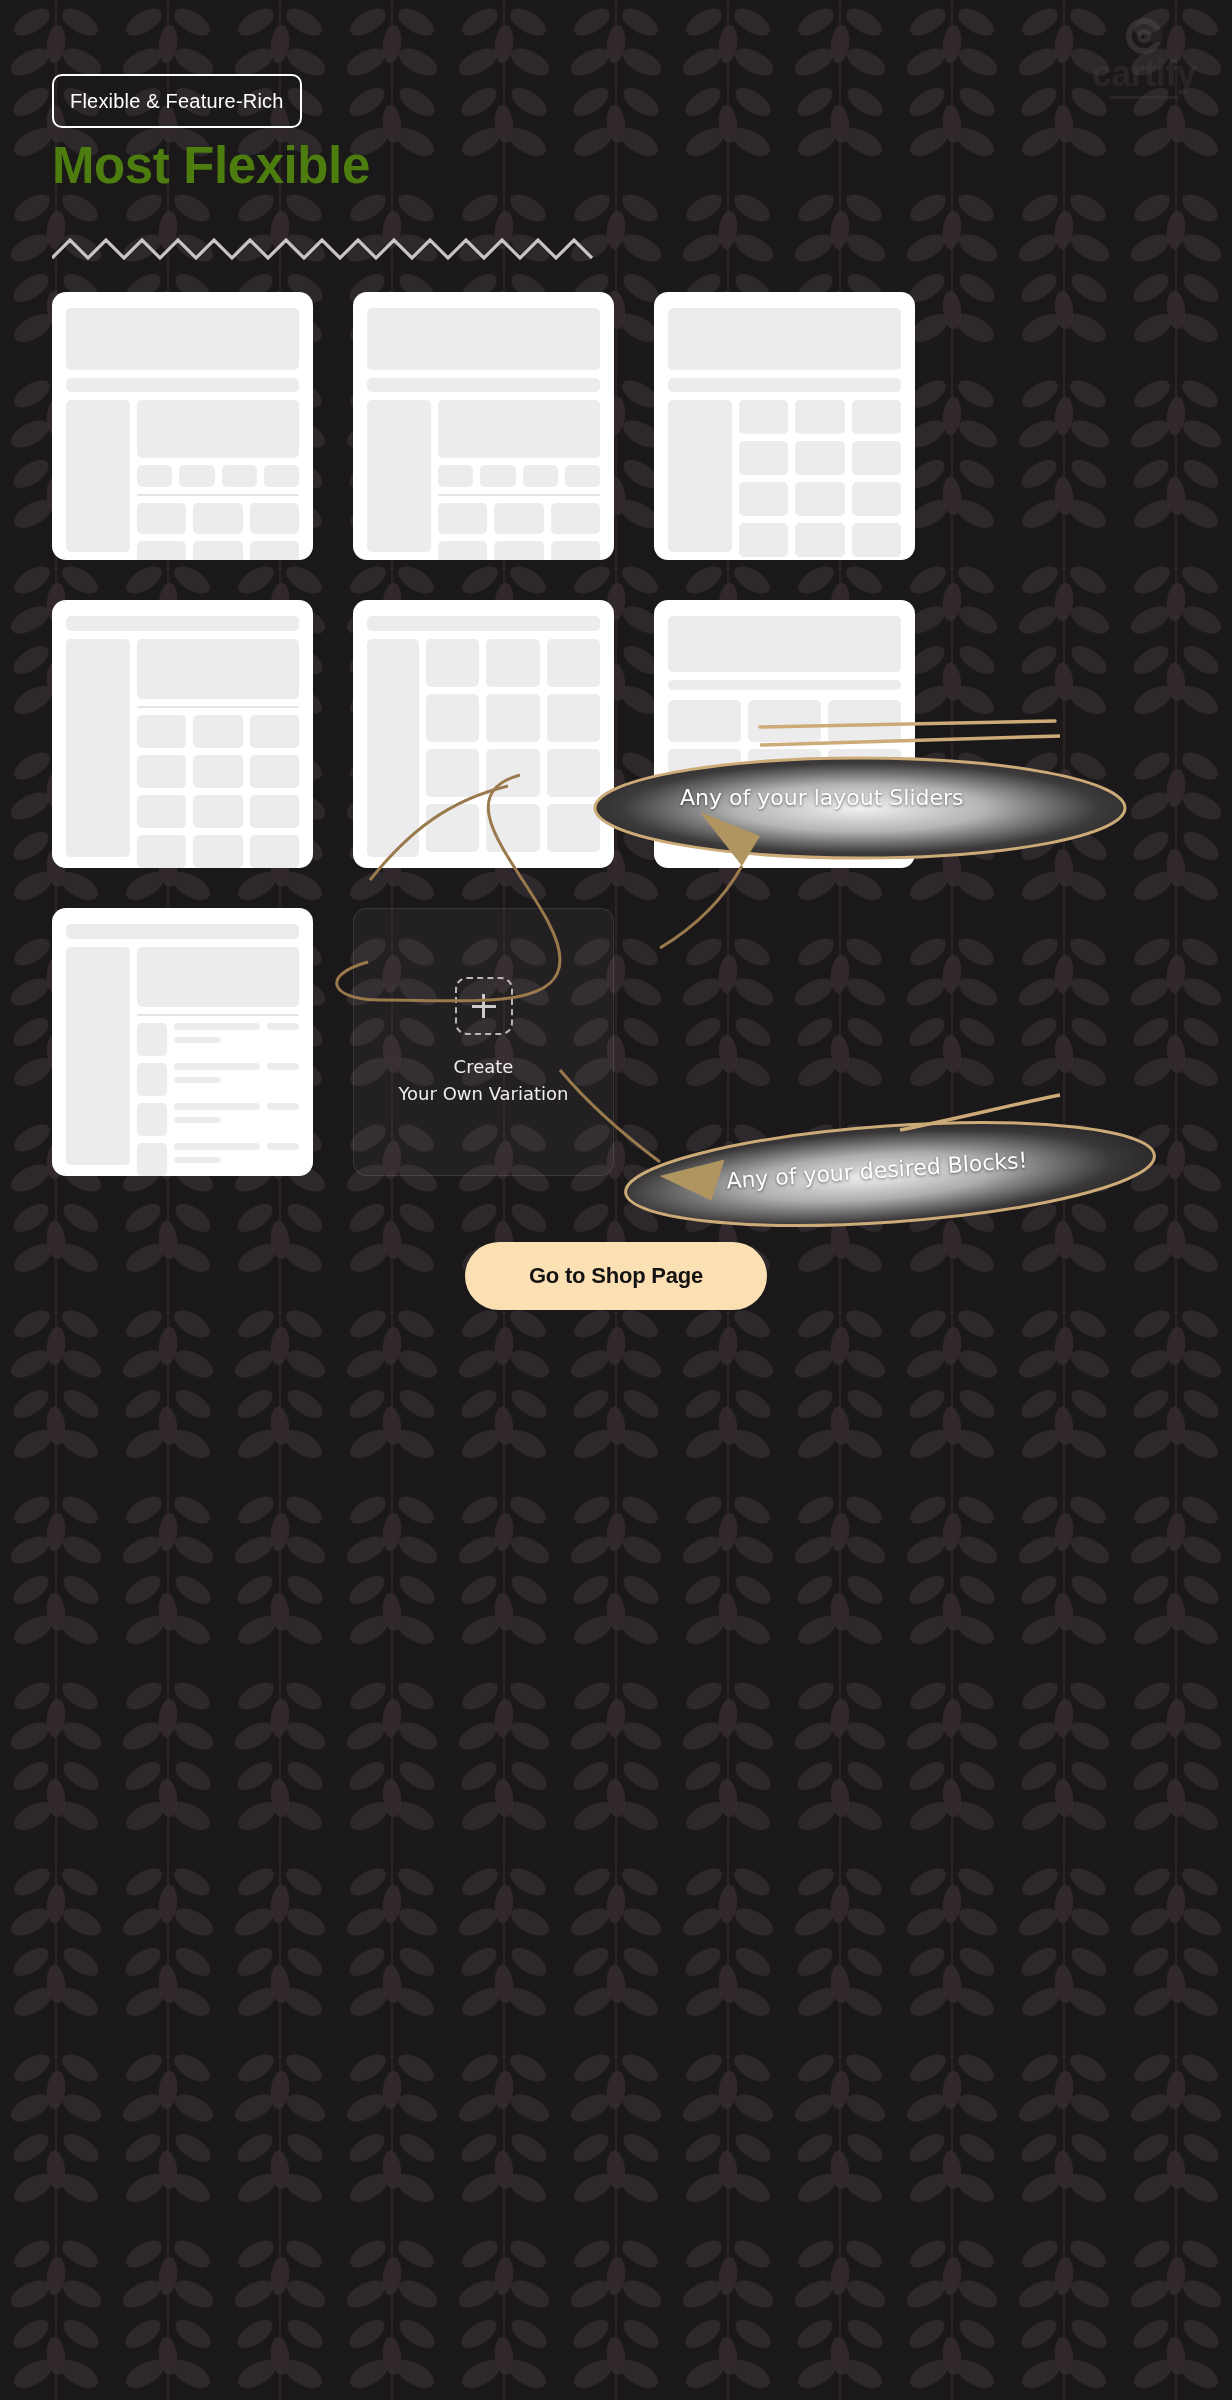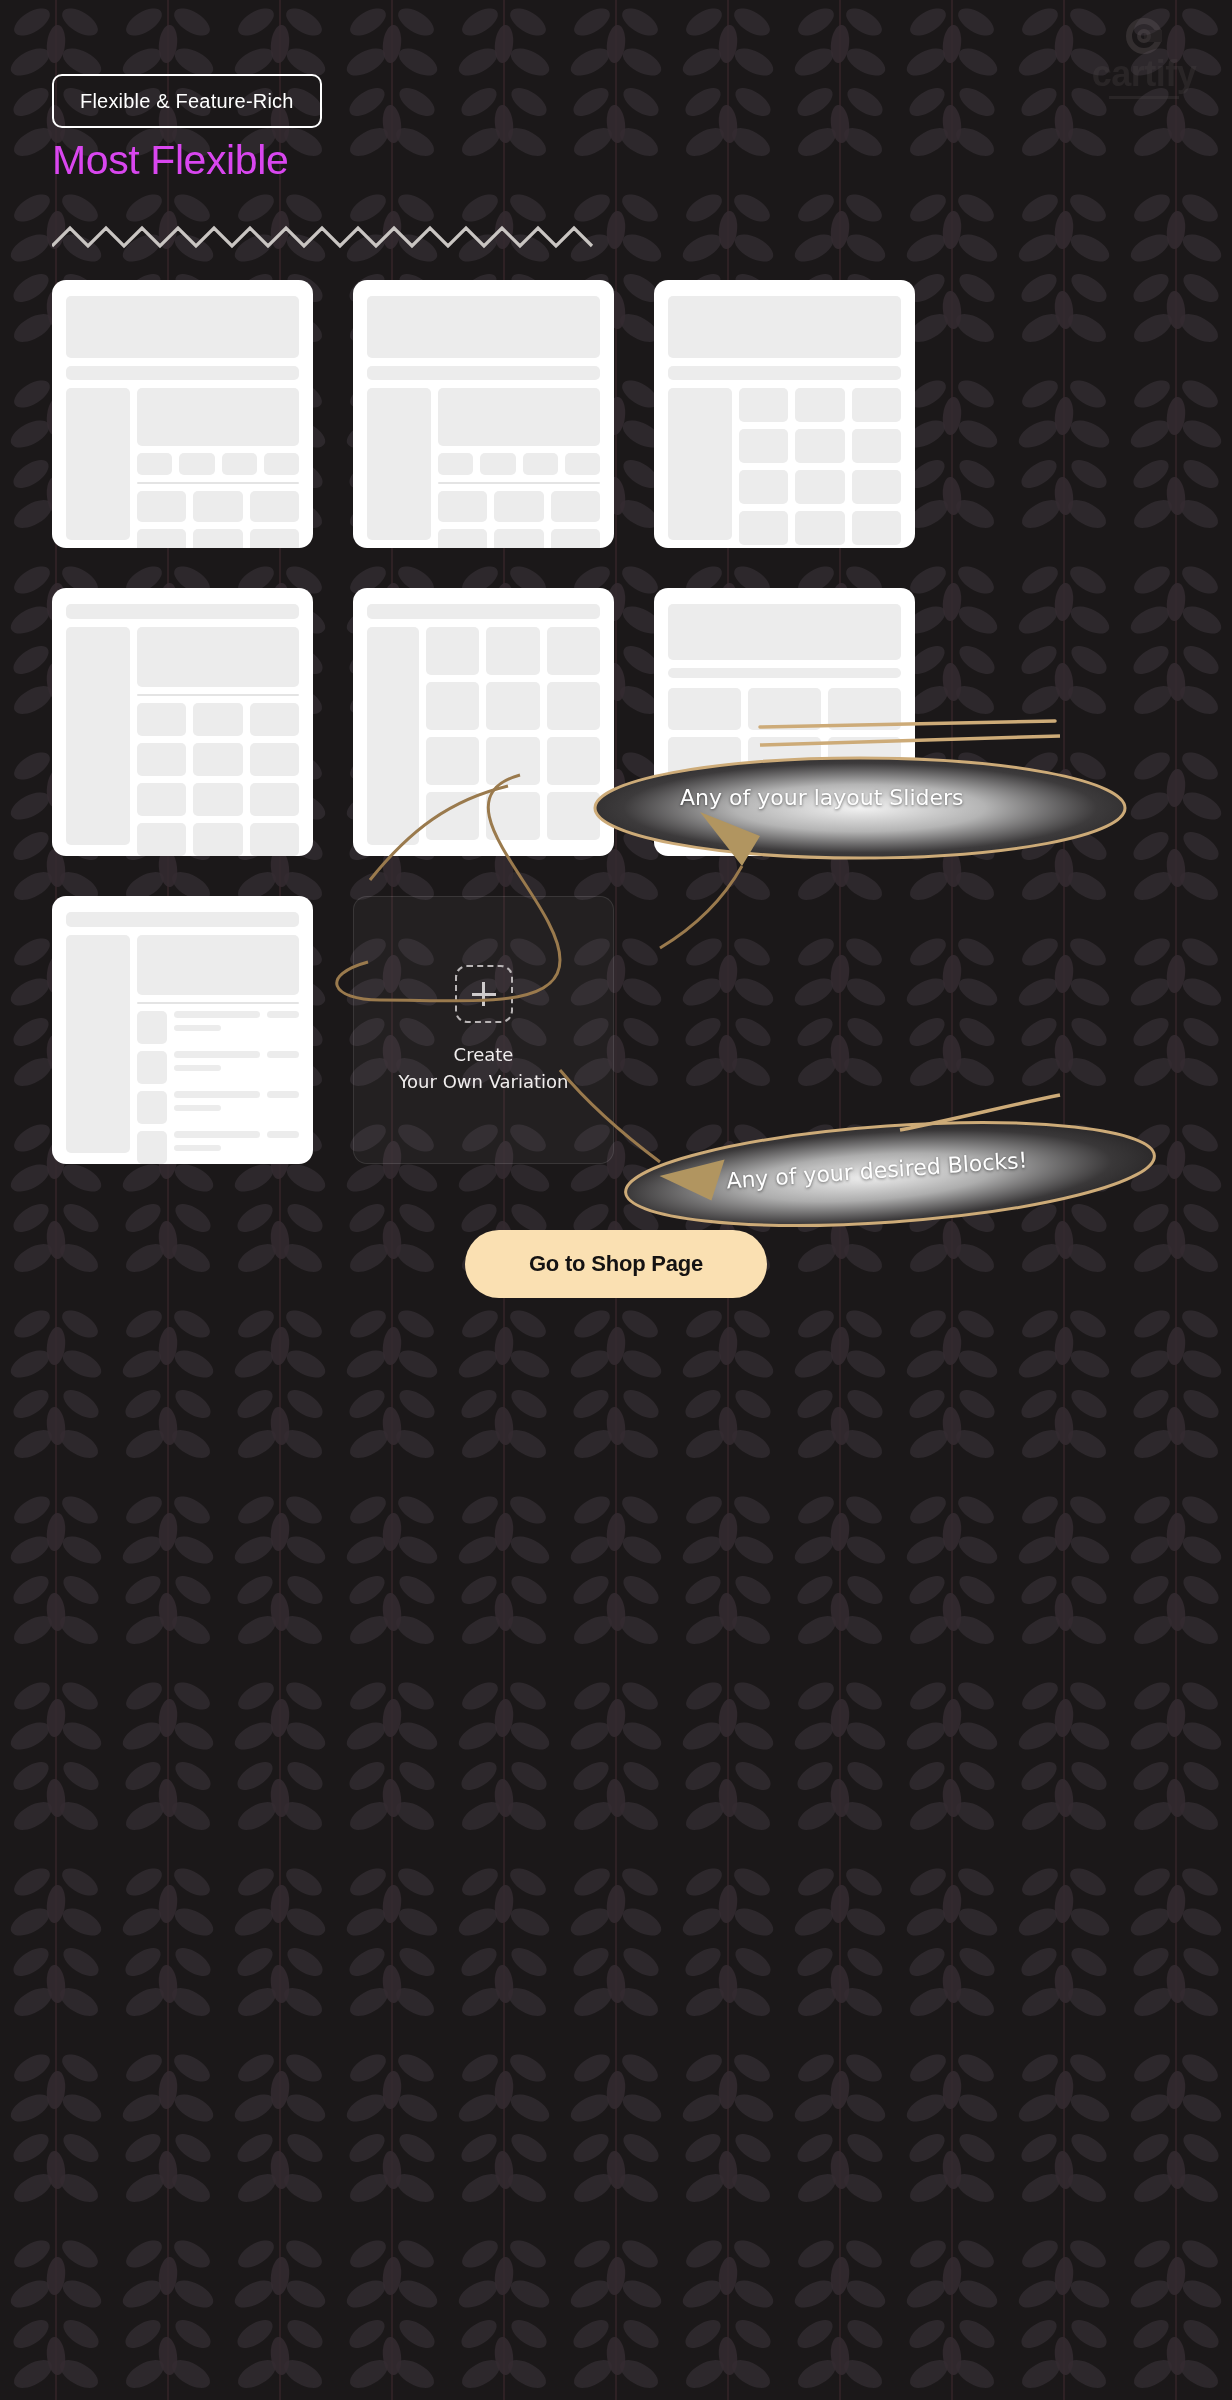--- a/index.html
+++ b/index.html
@@ -58,43 +58,43 @@
   #content {
     position: relative;
     z-index: 3;
     padding: 0 52px;
   }
 
   
   .badge {
     display: inline-block;
     margin-top: 74px;
-    padding: 15px 26px;
+    padding: 15px 16px;
     border: 2px solid #ffffff;
     border-radius: 10px;
     color: #ffffff;
     font-size: 20px;
     letter-spacing: 0.2px;
     line-height: 1;
   }
 
   
   h1.title {
     margin-top: 44px;
     font-size: 41px;
     font-weight: bold;
     color: #f2f0f0;
     letter-spacing: -0.4px;
     line-height: 1.18;
   }
   h2.subtitle {
     margin-top: 8px;
-    font-size: 41px;
-    font-weight: normal;
-    color: #d946ef;
+    font-size: 51px;
+    font-weight: bold;
+    color: #4d7c0f;
     letter-spacing: -0.4px;
     line-height: 1.18;
   }
 
   
   .zigzag {
     margin-top: 38px;
     width: 548px;
     height: 30px;
     display: block;

